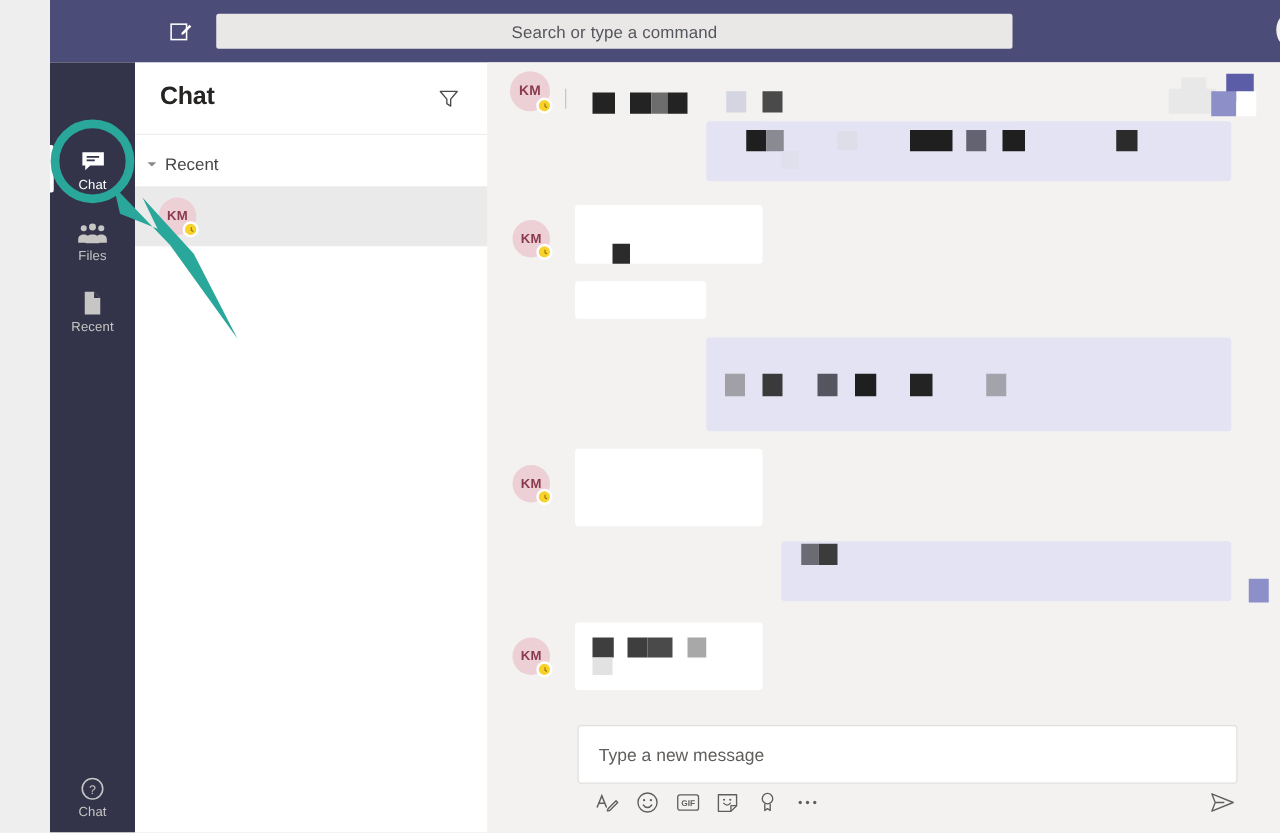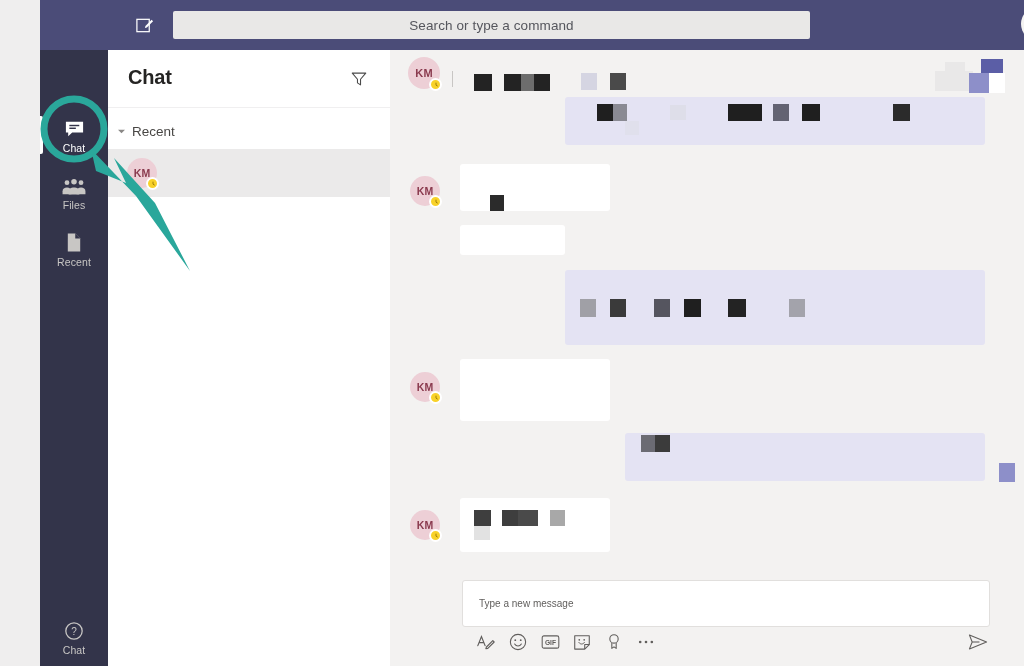--- a/index.html
+++ b/index.html
@@ -132,21 +132,21 @@
   
   .blk { position: absolute; }
 
   
   .compose {
     position: absolute; left: 422px; top: 580px; width: 528px; height: 47px;
     background: #ffffff; border: 1px solid #e1dfdd; border-radius: 3px;
     display: flex; align-items: center; cursor: text;
   }
   .compose-placeholder {
-    margin-left: 16px; font-size: 10px; color: #605e5c;
+    margin-left: 16px; font-size: 14px; color: #605e5c;
   }
   .compose-toolbar {
     position: absolute; left: 434px; top: 630px; width: 516px; height: 26px;
   }
   .ctool {
     position: absolute; width: 24px; height: 24px; cursor: pointer;
     display: flex; align-items: center; justify-content: center; color: #605e5c;
   }
   #ct-format  { left: 0px; }
   #ct-emoji   { left: 32px; }

